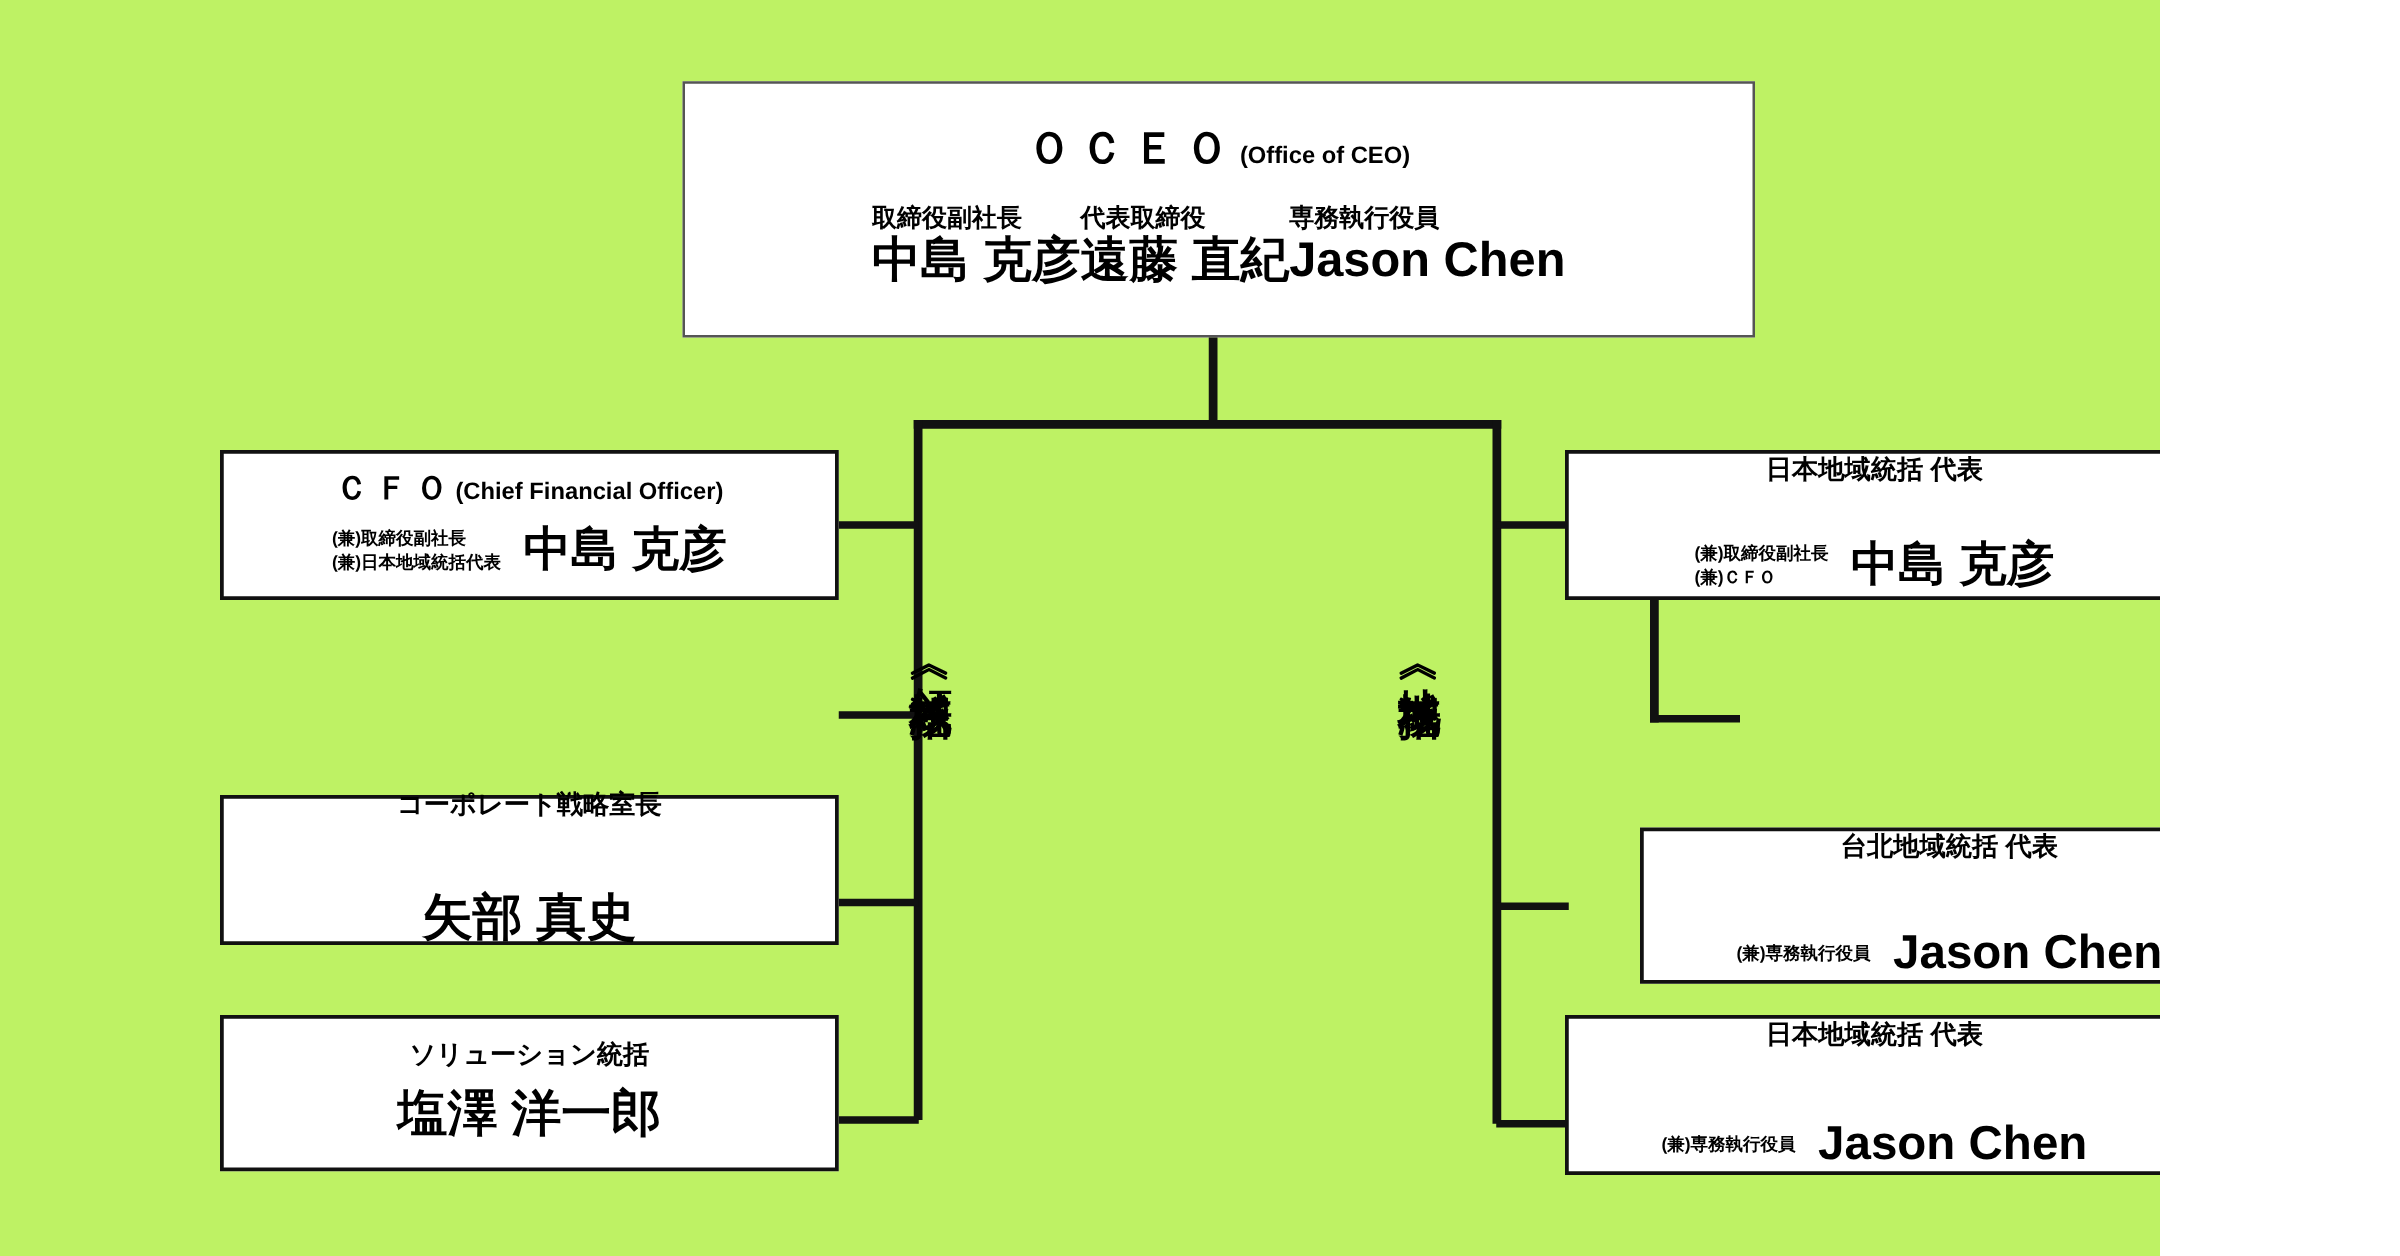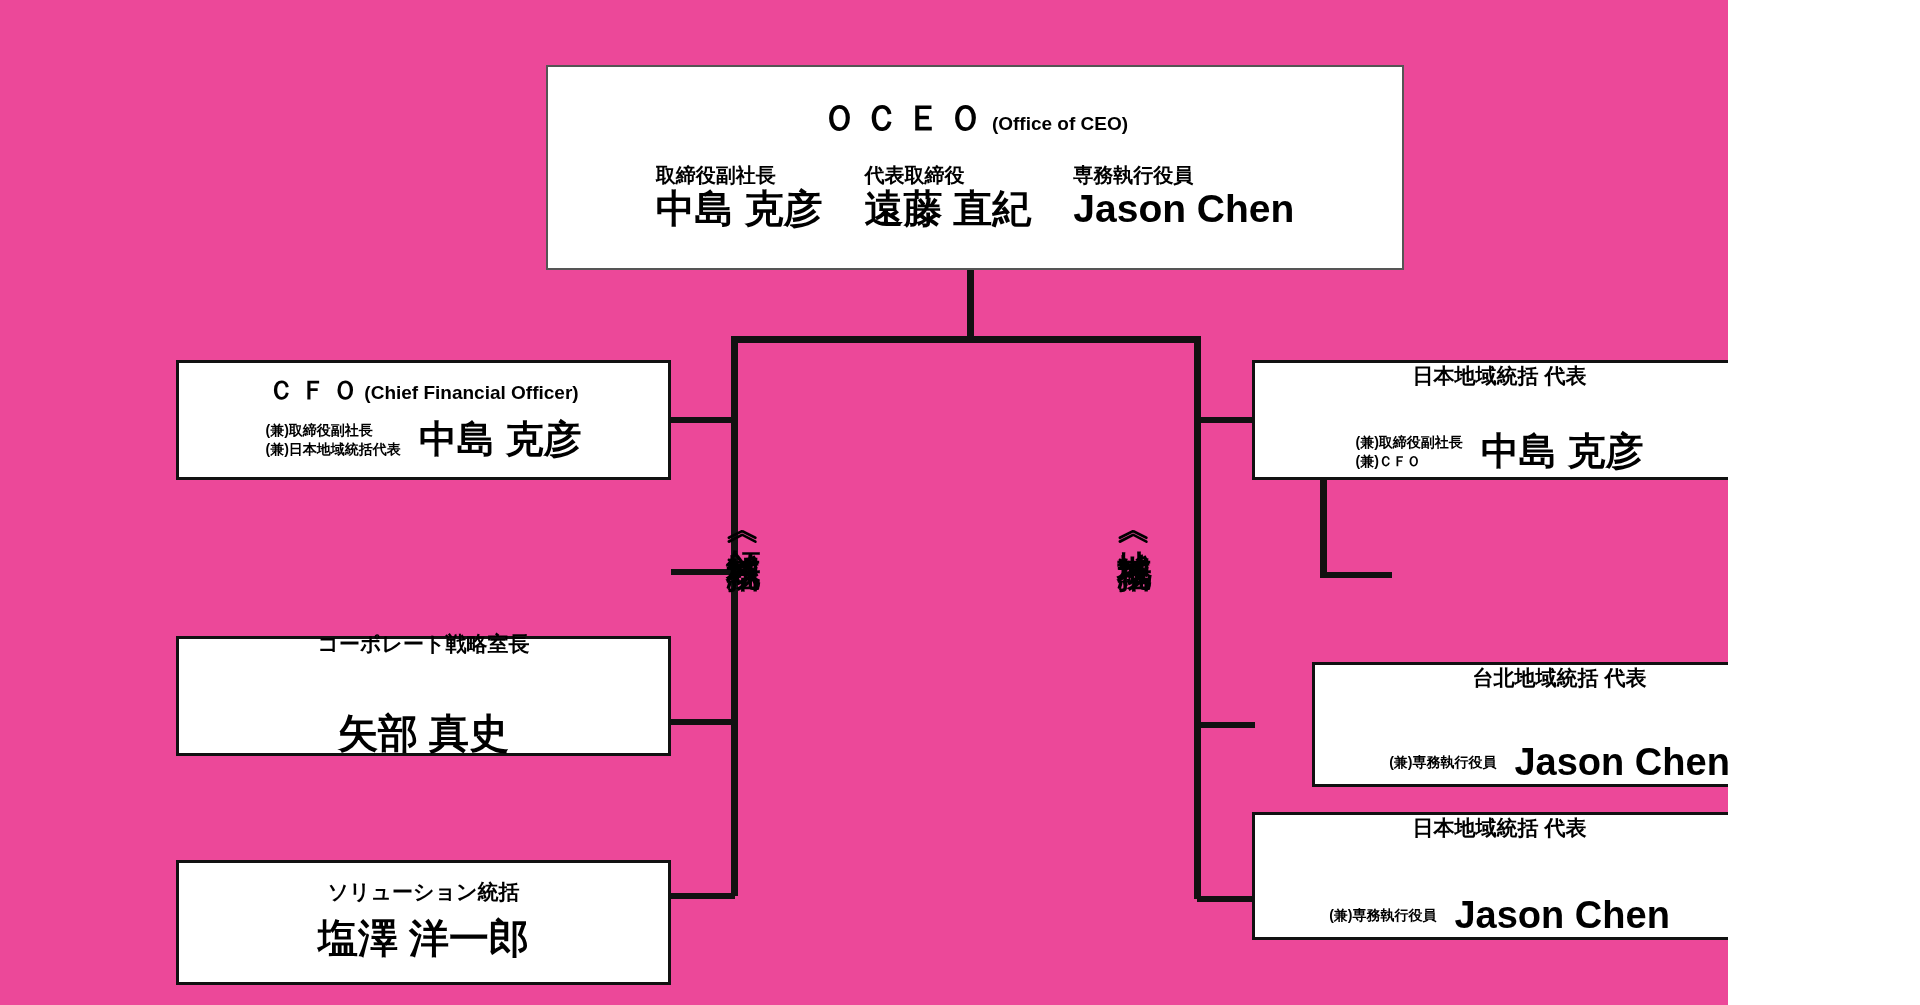--- a/index.html
+++ b/index.html
@@ -8,21 +8,21 @@
     background: #ffffff;
   }
   body {
     font-family: "Liberation Sans", "DejaVu Sans", sans-serif;
     color: #000000;
   }
   #chart {
     position: relative;
     width: 1728px;
     height: 1005px;
-    background: #ec4899;
+    background: #bef264;
     overflow: hidden;
   }
 
   
   .node {
     position: absolute;
     box-sizing: border-box;
     background: #ffffff;
     border: 3px solid #111111;
     display: flex;
@@ -57,21 +57,20 @@
   .oceo-title .small {
     font-size: 19px;
     font-weight: bold;
     margin-left: 2px;
   }
   .oceo-people {
     margin-top: 22px;
     display: flex;
     align-items: flex-end;
     justify-content: flex-start;
-    gap: 42px;
   }
   .person {
     display: flex;
     flex-direction: column;
     align-items: flex-start;
   }
   .person .role {
     font-size: 20px;
     font-weight: bold;
     letter-spacing: 0px;
@@ -125,21 +124,21 @@
   }
   .node-stack .pname-lg {
     font-size: 40px;
     font-weight: bold;
     margin-top: 6px;
   }
 
   #cfo  { top: 360px; height: 120px; }
   #cco  { top: 512px; height: 120px; }
   #corp { top: 636px; height: 120px; gap: 44px; }
-  #sol  { top: 860px; height: 125px; }
+  #sol  { top: 812px; height: 125px; }
 
   
   .rightnode { justify-content: space-between; }
   #japan    { left: 1252px; top: 360px;  width: 495px; height: 120px; }
   #strategy { left: 1388px; top: 515px;  width: 360px; height: 120px; }
   #taipei   { left: 1312px; top: 662px;  width: 495px; height: 125px; }
   #shanghai { left: 1252px; top: 812px;  width: 495px; height: 128px; }
 
   
   .vlabel {

